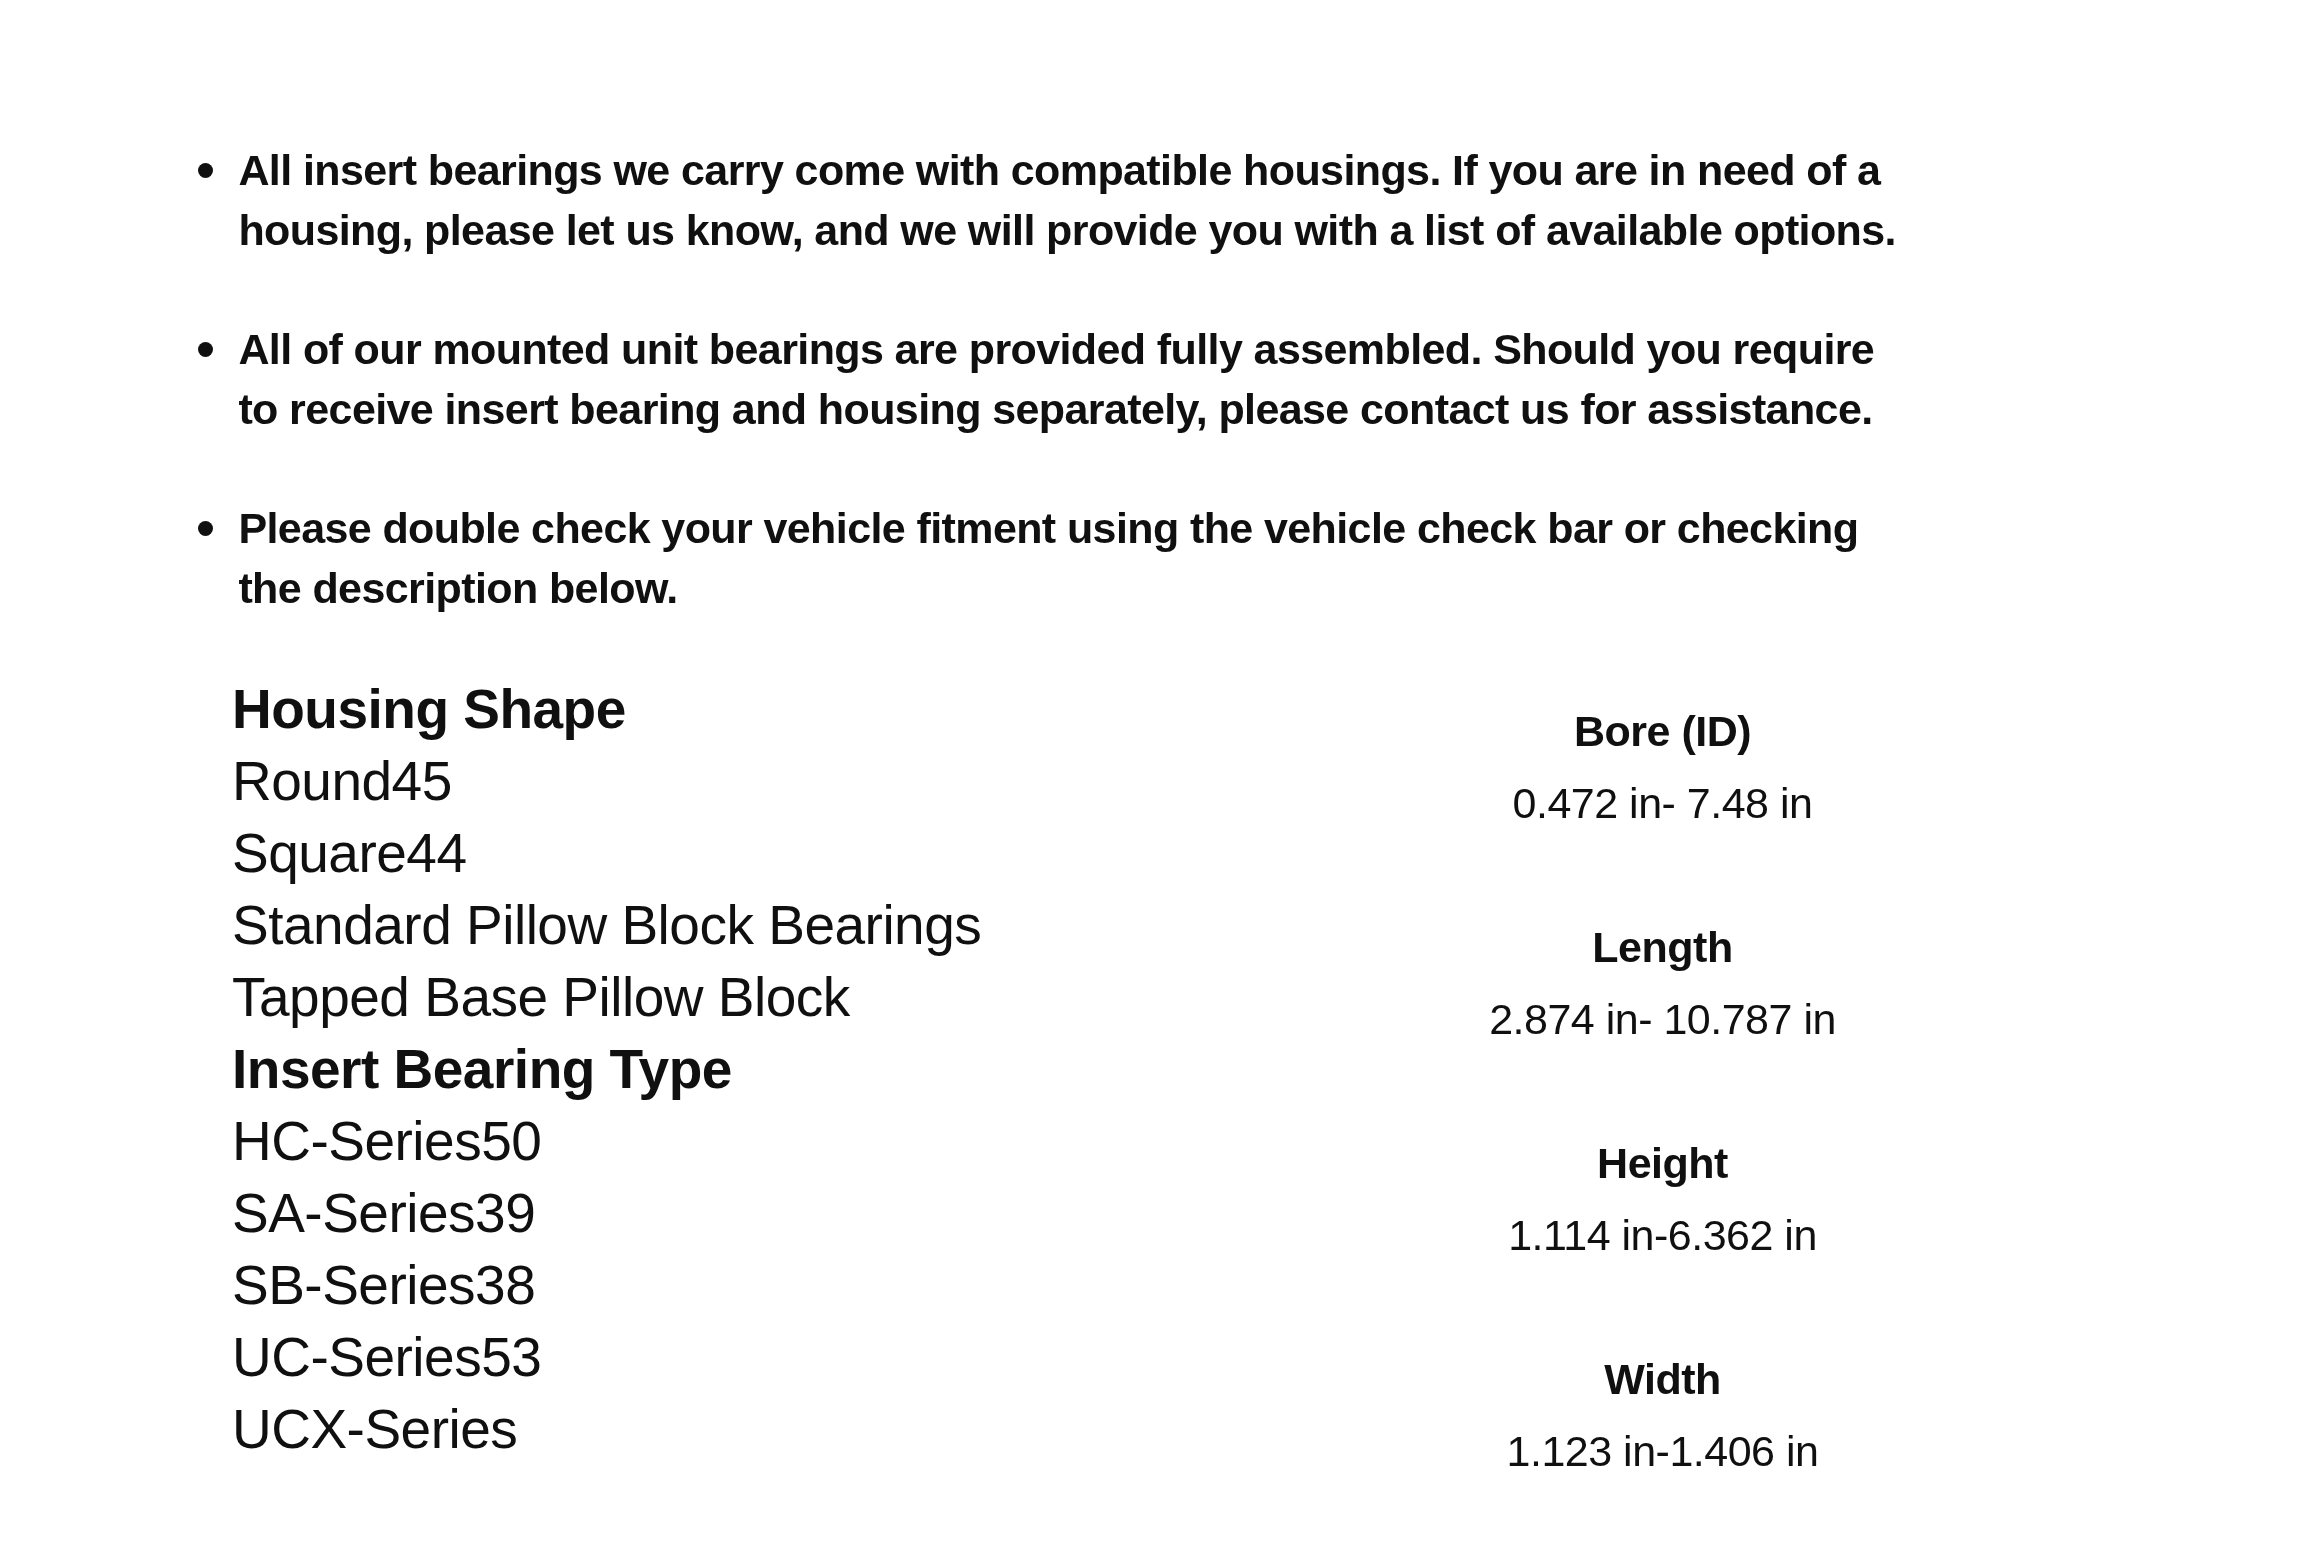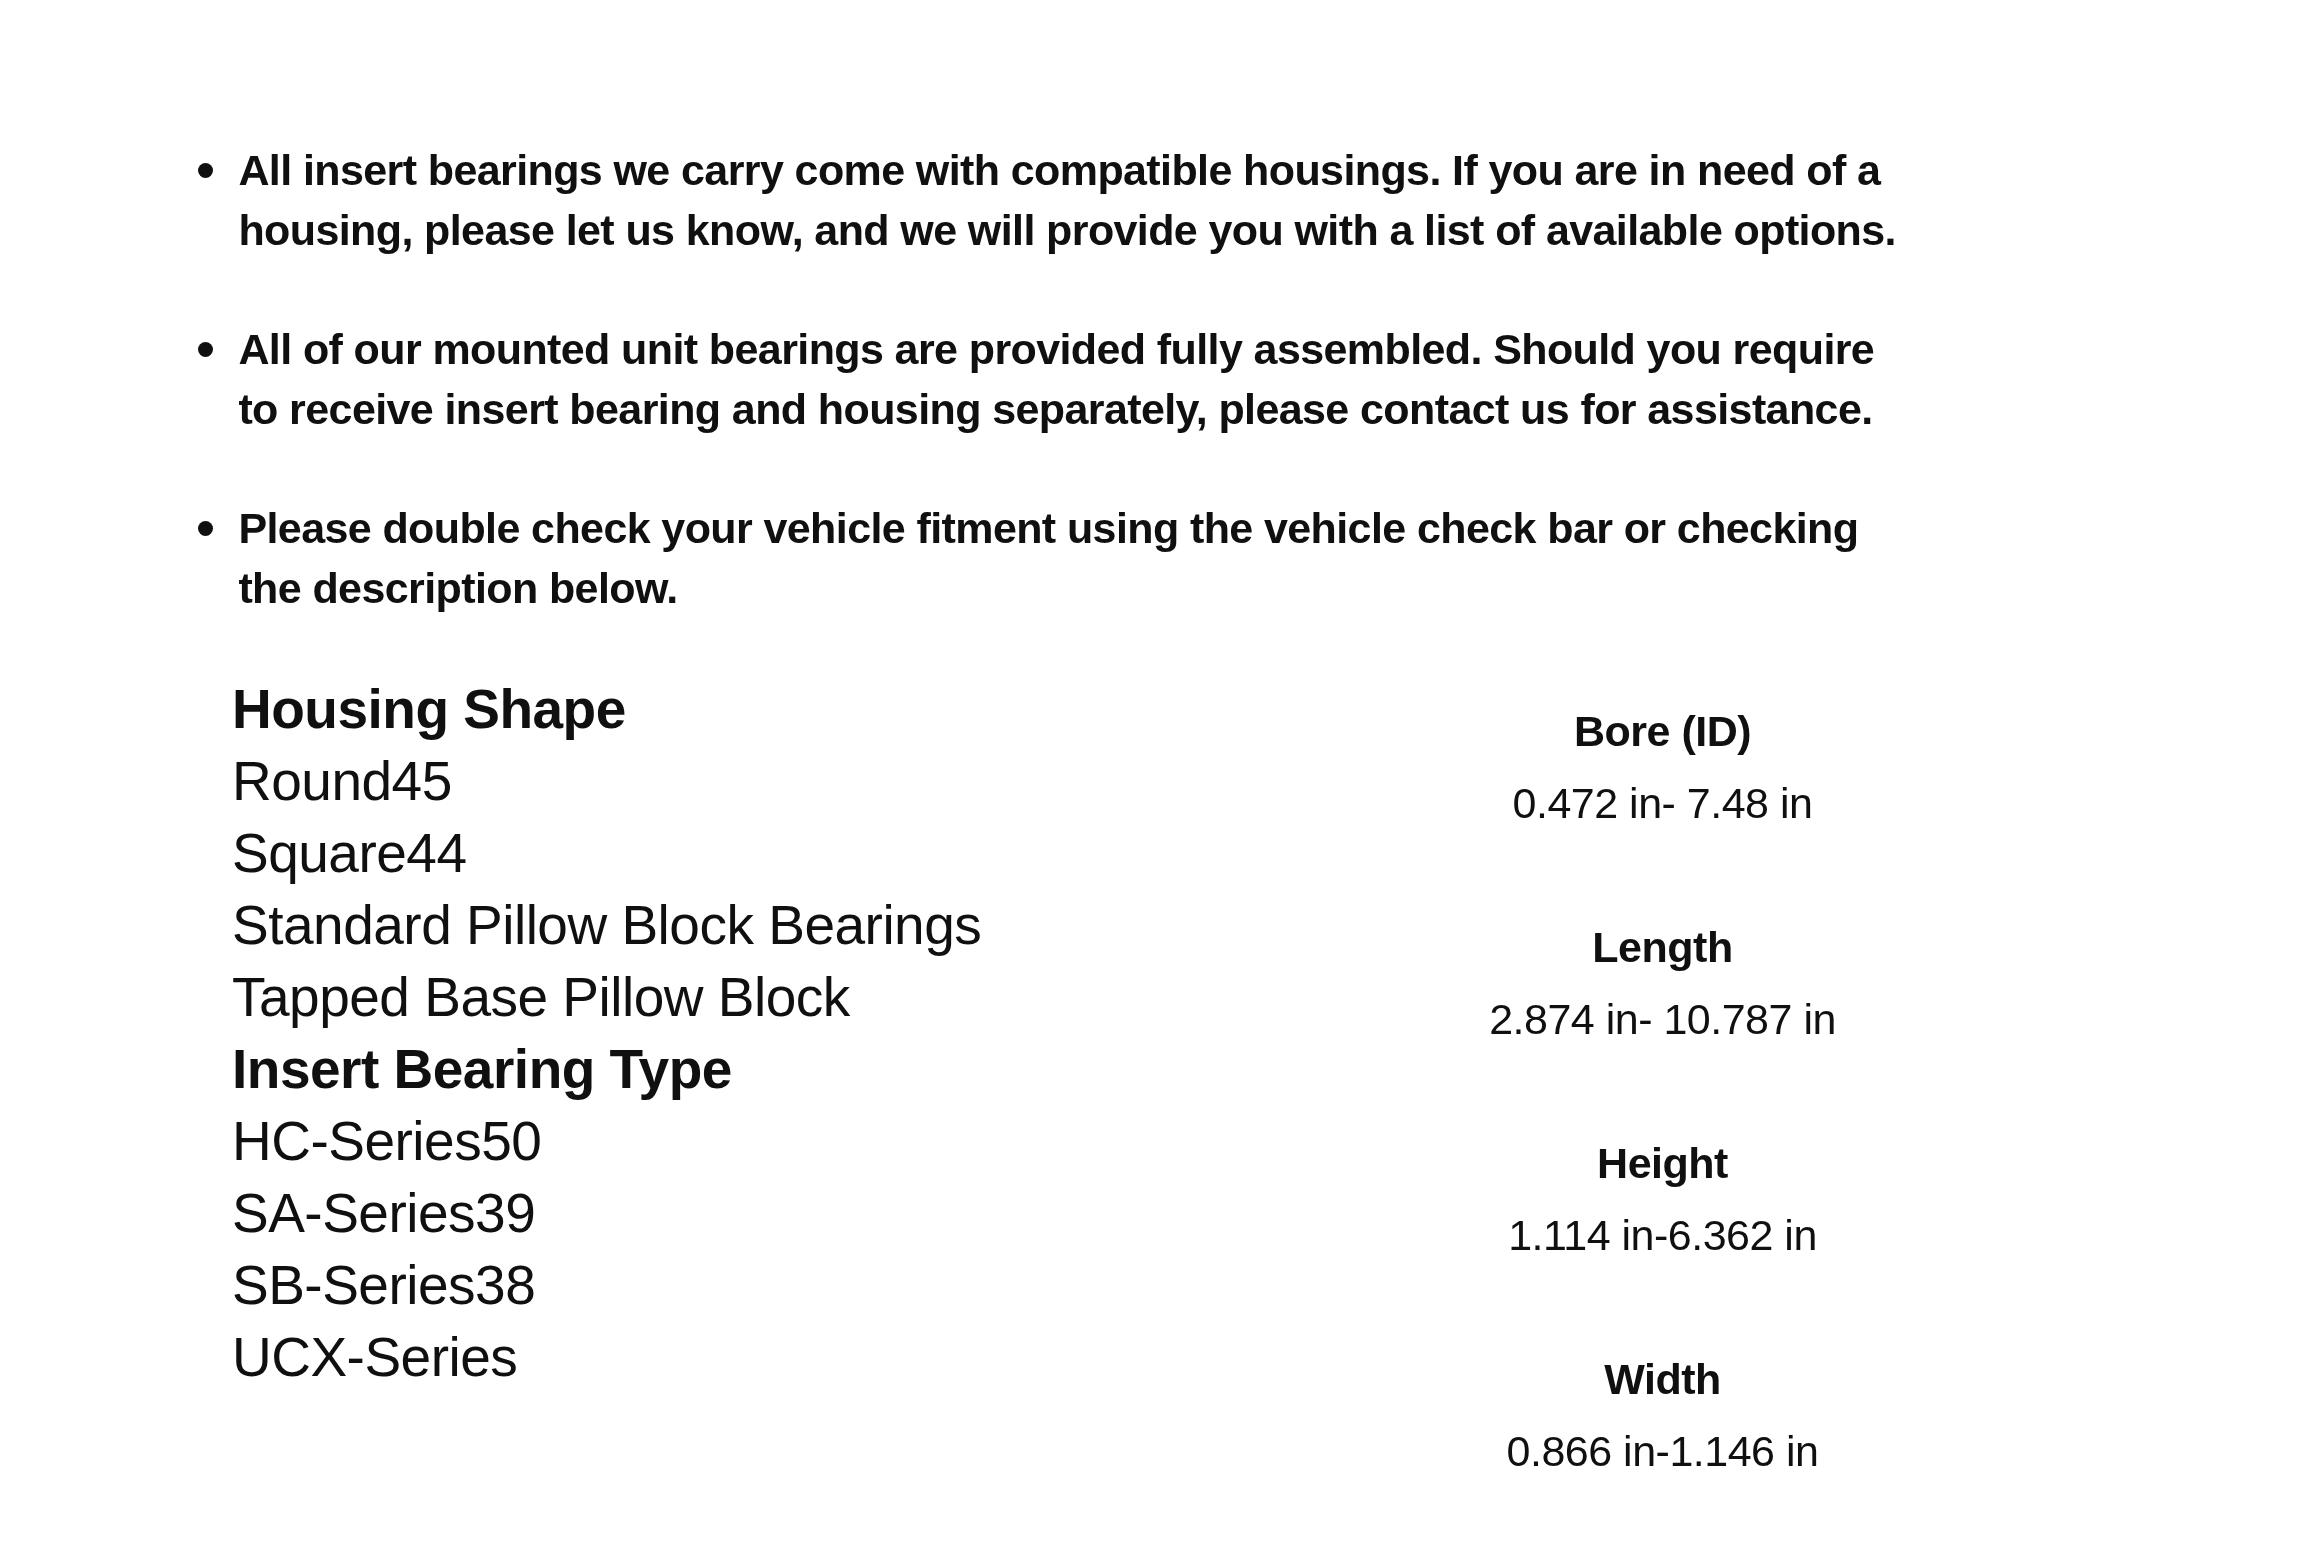--- a/index.html
+++ b/index.html
@@ -95,37 +95,38 @@
       <div class="item">Round45</div>
       <div class="item">Square44</div>
       <div class="item">Standard Pillow Block Bearings</div>
       <div class="item">Tapped Base Pillow Block</div>
     </div>
     <div class="group group-gap">
       <div class="heading">Insert Bearing Type</div>
       <div class="item">HC-Series50</div>
       <div class="item">SA-Series39</div>
       <div class="item">SB-Series38</div>
+      <div class="item">UC-Series53</div>
       <div class="item">UCX-Series</div>
     </div>
   </div>
 
   <div class="col-right">
     <div class="spec">
       <div class="heading">Bore (ID)</div>
       <div class="value">0.472 in- 7.48 in</div>
     </div>
     <div class="spec">
       <div class="heading">Length</div>
       <div class="value">2.874 in- 10.787 in</div>
     </div>
     <div class="spec">
       <div class="heading">Height</div>
       <div class="value">1.114 in-6.362 in</div>
     </div>
     <div class="spec">
       <div class="heading">Width</div>
-      <div class="value">0.866 in-1.146 in</div>
+      <div class="value">1.123 in-1.406 in</div>
     </div>
   </div>
 
 </div>
 
 
 </body></html>

